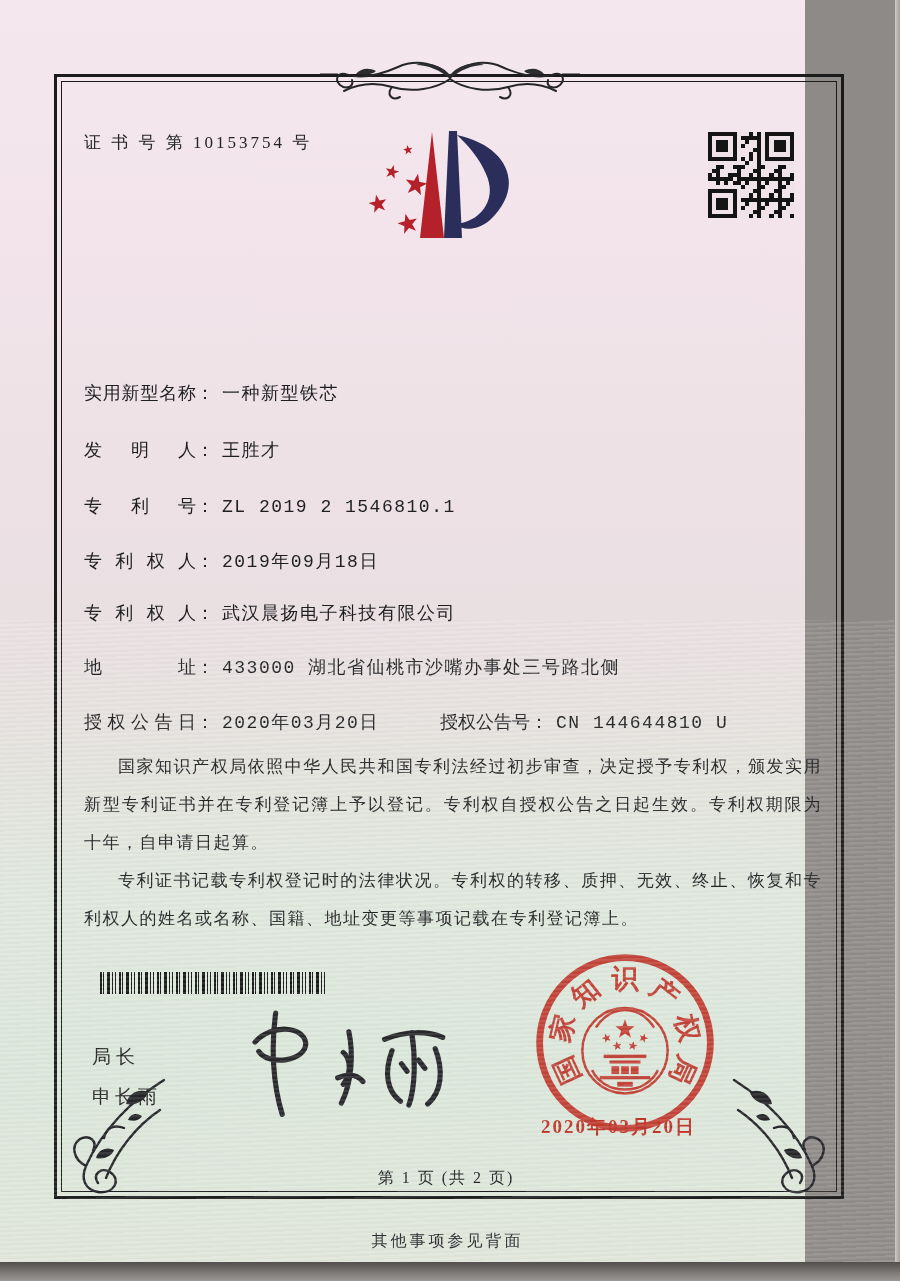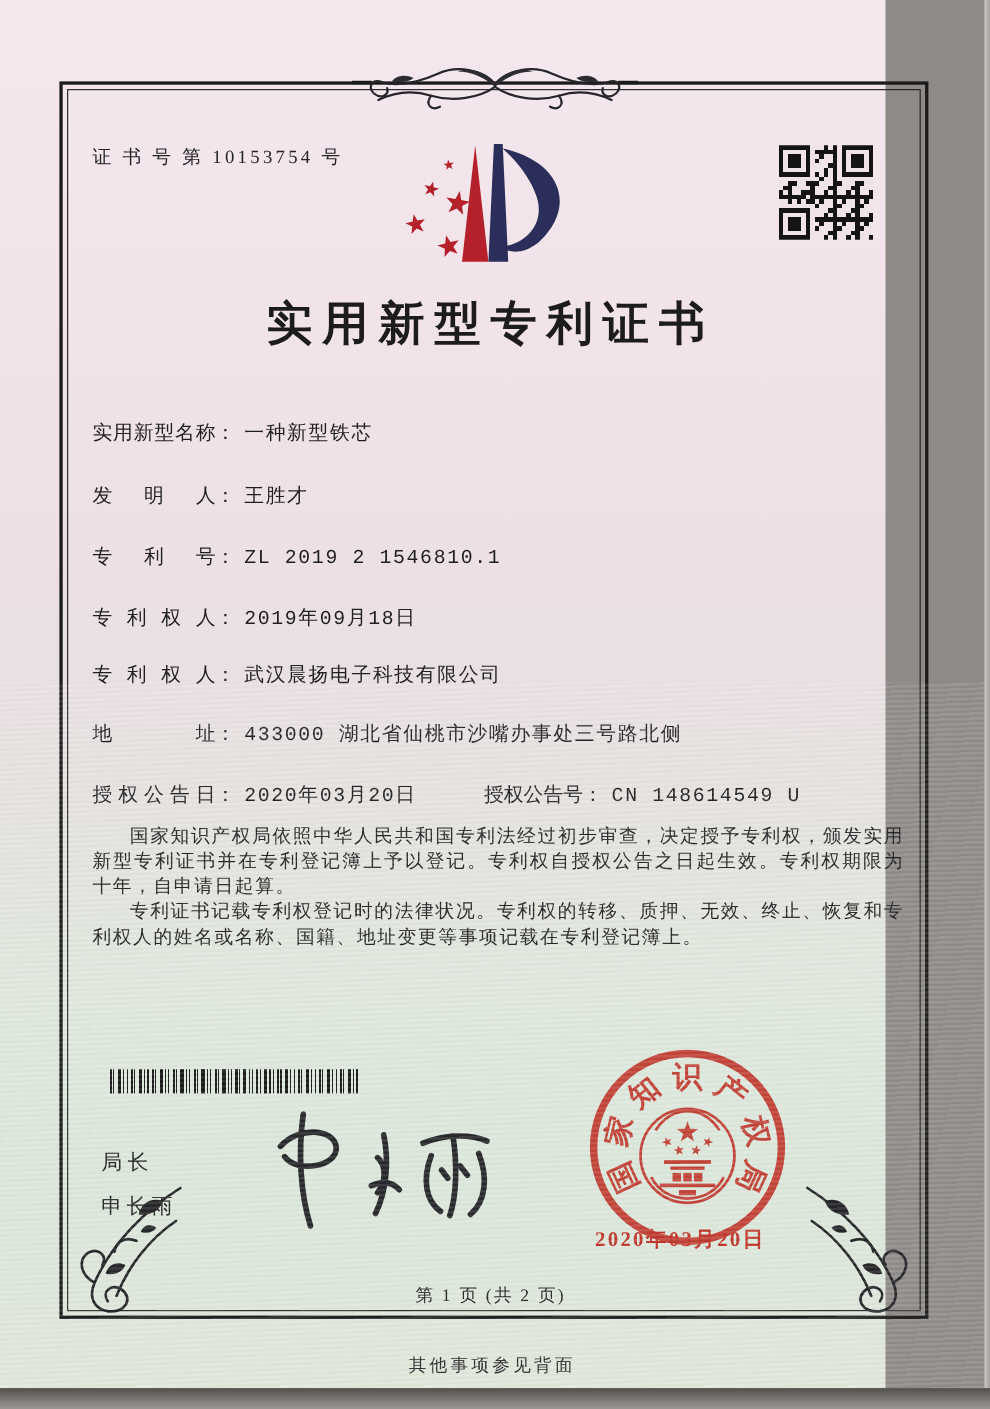--- a/index.html
+++ b/index.html
@@ -58,21 +58,21 @@
   .flabel{
     display:inline-block;width:112px;
     text-align:justify;text-align-last:justify;
     vertical-align:bottom;
   }
   .fcolon{margin-right:8px;}
   .fvalue{letter-spacing:1.5px;}
   .grant-second{position:absolute;left:356px;top:0;white-space:nowrap;}
   .paras{
     position:absolute;left:84px;top:748px;width:738px;
-    font-size:17px;line-height:23px;color:#232326;letter-spacing:1.5px;
+    font-size:17px;line-height:38px;color:#232326;letter-spacing:1.5px;
     text-align:justify;
   }
   .paras p{margin:0;text-indent:2em;}
   .barcode{
     position:absolute;left:100px;top:972px;width:228px;height:22px;
     background:repeating-linear-gradient(90deg,
       #161616 0 2px, transparent 2px 3px,
       #161616 3px 4px, transparent 4px 7px,
       #161616 7px 10px, transparent 10px 12px,
       #161616 12px 13px, transparent 13px 15px,
@@ -300,21 +300,20 @@
         <rect x="1" y="1" width="5" height="5" fill="#efe3e9"></rect>
         <rect x="2" y="2" width="3" height="3" fill="#141414"></rect>
         <rect x="14" y="0" width="7" height="7" fill="#141414"></rect>
         <rect x="15" y="1" width="5" height="5" fill="#efe3e9"></rect>
         <rect x="16" y="2" width="3" height="3" fill="#141414"></rect>
         <rect x="0" y="14" width="7" height="7" fill="#141414"></rect>
         <rect x="1" y="15" width="5" height="5" fill="#efe3e9"></rect>
         <rect x="2" y="16" width="3" height="3" fill="#141414"></rect>
       </svg>
 
-    <div class="title">实用新型专利证书</div>
 
     <div class="frow" style="top:381px">
       <span class="flabel">实用新型名称</span><span class="fcolon">：</span><span class="fvalue">一种新型铁芯</span>
     </div>
     <div class="frow" style="top:438px">
       <span class="flabel">发明人</span><span class="fcolon">：</span><span class="fvalue">王胜才</span>
     </div>
     <div class="frow" style="top:494px">
       <span class="flabel">专利号</span><span class="fcolon">：</span><span class="fvalue">ZL 2019 2 1546810.1</span>
     </div>
@@ -323,21 +322,21 @@
     </div>
     <div class="frow" style="top:601px">
       <span class="flabel">专利权人</span><span class="fcolon">：</span><span class="fvalue">武汉晨扬电子科技有限公司</span>
     </div>
     <div class="frow" style="top:655px">
       <span class="flabel">地址</span><span class="fcolon">：</span><span class="fvalue">433000 湖北省仙桃市沙嘴办事处三号路北侧</span>
     </div>
     <div class="frow" style="top:710px">
       <span class="flabel">授权公告日</span><span class="fcolon">：</span><span class="fvalue">2020年03月20日</span>
       <span class="grant-second">
-        <span>授权公告号</span><span class="fcolon">：</span><span class="fvalue">CN 148614549 U</span>
+        <span>授权公告号</span><span class="fcolon">：</span><span class="fvalue">CN 144644810 U</span>
       </span>
     </div>
 
     <div class="paras">
       <p>国家知识产权局依照中华人民共和国专利法经过初步审查，决定授予专利权，颁发实用新型专利证书并在专利登记簿上予以登记。专利权自授权公告之日起生效。专利权期限为十年，自申请日起算。</p>
       <p>专利证书记载专利权登记时的法律状况。专利权的转移、质押、无效、终止、恢复和专利权人的姓名或名称、国籍、地址变更等事项记载在专利登记簿上。</p>
     </div>
 
     <div class="barcode"></div>
 

